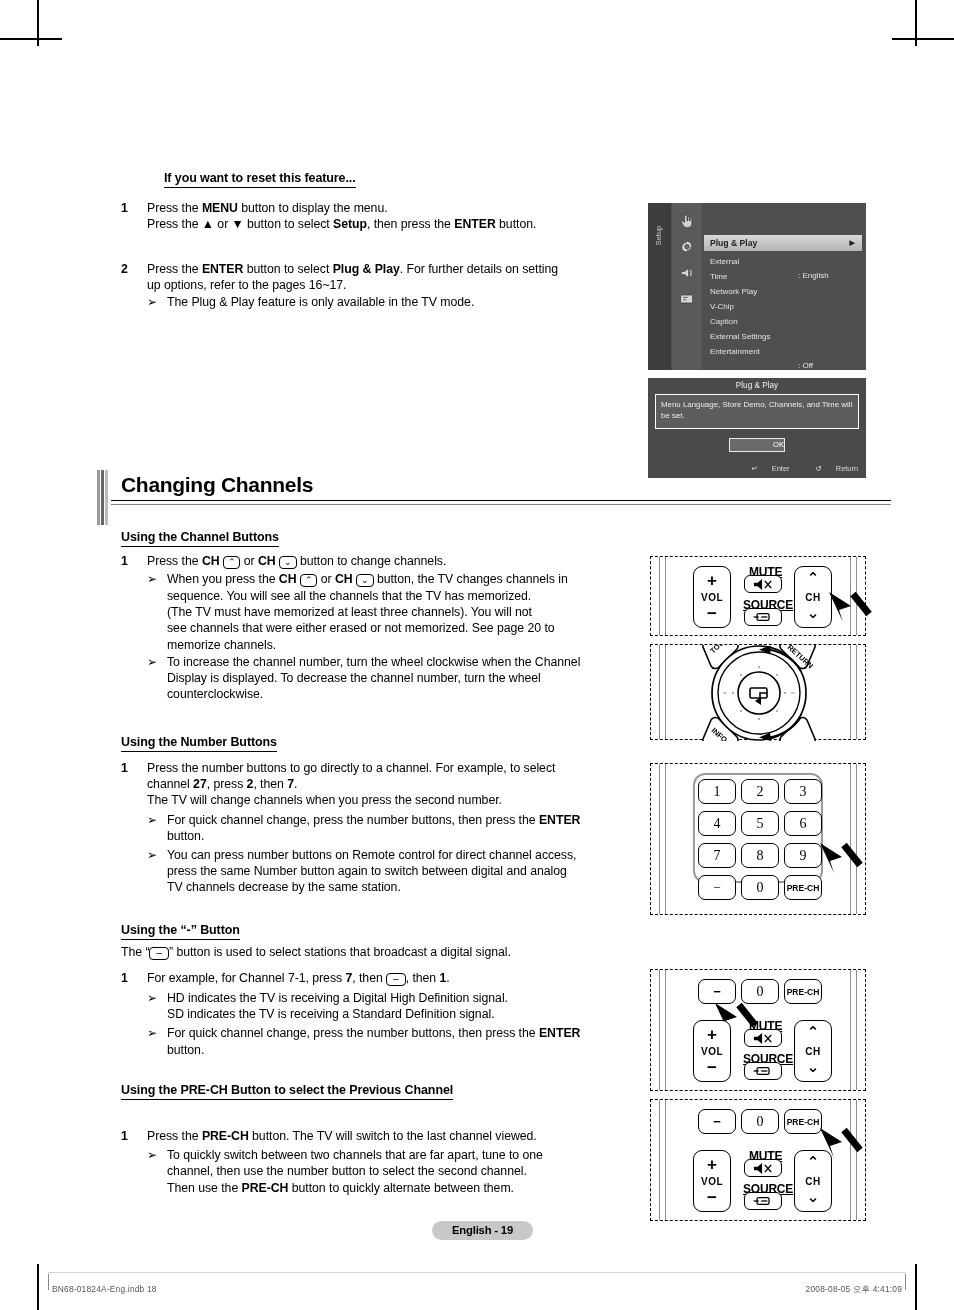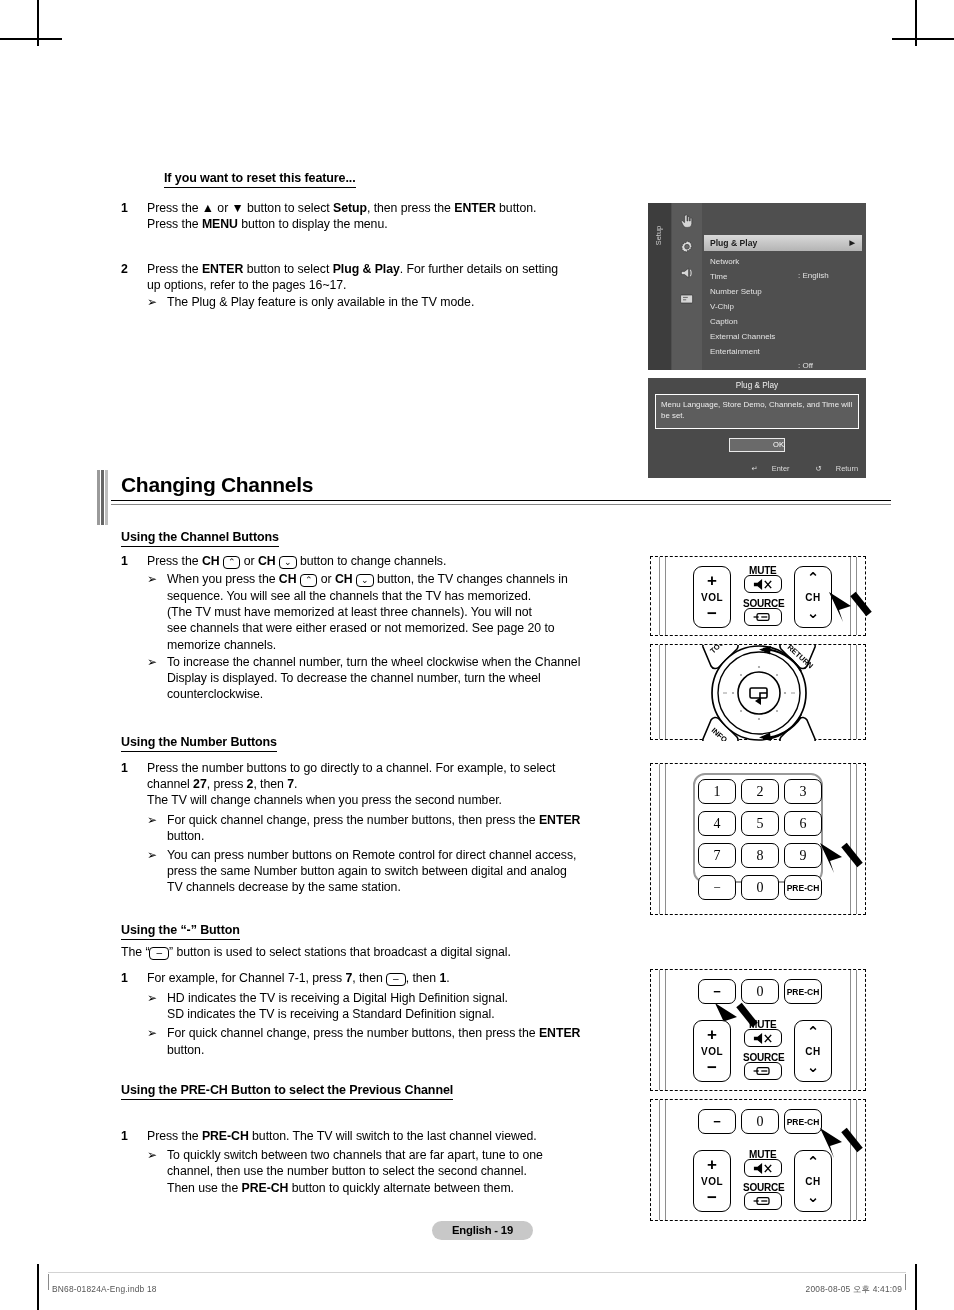--- a/index.html
+++ b/index.html
@@ -121,21 +121,21 @@
   }
   .rem .edgeL,.rem .edgeR{position:absolute;top:0;bottom:0;}
   .rem .edgeL{left:8px;border-left:1.6px solid #8e8e8e;border-right:1.6px solid #8e8e8e;width:5px;}
   .rem .edgeR{right:8px;border-left:1.6px solid #8e8e8e;border-right:1.6px solid #8e8e8e;width:5px;}
 
   .btn{
     position:absolute;border:1.8px solid #000;border-radius:9px;background:#fff;
     box-sizing:border-box;display:flex;align-items:center;justify-content:center;
     font-weight:bold;
   }
-  .lbl{position:absolute;font-weight:bold;font-size:10px;letter-spacing:-0.2px;}
+  .lbl{position:absolute;font-weight:bold;font-size:12px;letter-spacing:-0.2px;text-decoration:underline;}
 
   .numbtn{
     position:absolute;border:1.6px solid #000;border-radius:7px;background:#fff;
     box-sizing:border-box;display:flex;align-items:center;justify-content:center;
     font-size:14px;font-family:"Liberation Serif",serif;
   }
   .numgroup{
     position:absolute;border:2.4px solid #9a9a9a;border-radius:12px;
     box-sizing:border-box;
   }
@@ -166,22 +166,22 @@
   <div class="crop v" style="left:37px;top:1264px;"></div>
   <div class="crop v" style="left:915px;top:1264px;"></div>
 
   <div style="position:absolute;left:121px;top:168px;margin-left:43px;">
     <div class="h-sub">If you want to reset this feature...</div>
   </div>
 
   <div class="step" style="position:absolute;left:121px;top:200px;width:520px;">
     <div class="num">1</div>
     <div class="body p">
+      <div><span>Press the </span><b>MENU</b><span> button to display the menu.</span></div>
       <div><span>Press the ▲ or ▼ button to select </span><b>Setup</b><span>, then press the </span><b>ENTER</b><span> button.</span></div>
-      <div><span>Press the </span><b>MENU</b><span> button to display the menu.</span></div>
     </div>
   </div>
 
   <div class="step" style="position:absolute;left:121px;top:261px;width:520px;">
     <div class="num">2</div>
     <div class="body p">
       <div><span>Press the </span><b>ENTER</b><span> button to select </span><b>Plug &amp; Play</b><span>. For further details on setting</span></div>
       <div>up options, refer to the pages 16~17.</div>
       <div class="bullet">
         <div class="arrow">➢</div>
@@ -222,37 +222,37 @@
             <path d="M5 8h6M5 11h4" stroke="#4a4a4a" stroke-width="1"></path>
           </svg>
       </div>
     </div>
     <div class="body">
       <div class="hl">
         <span>Plug &amp; Play</span>
         <span class="tri">▶</span>
       </div>
       <div class="row" style="top:52px;">
-        <span>Network</span>
+        <span>External</span>
         <span class="val">: English</span>
       </div>
       <div class="row" style="top:67px;">
         <span>Time</span>
       </div>
       <div class="row" style="top:82px;">
-        <span>Number Setup</span>
+        <span>Network Play</span>
       </div>
       <div class="row" style="top:97px;">
         <span>V-Chip</span>
       </div>
       <div class="row" style="top:112px;">
         <span>Caption</span>
       </div>
       <div class="row" style="top:127px;">
-        <span>External Channels</span>
+        <span>External Settings</span>
       </div>
       <div class="row" style="top:142px;">
         <span>Entertainment</span>
         <span class="val">: Off</span>
       </div>
     </div>
   </div>
 
   <div class="dlg">
     <div class="t">Plug &amp; Play</div>

